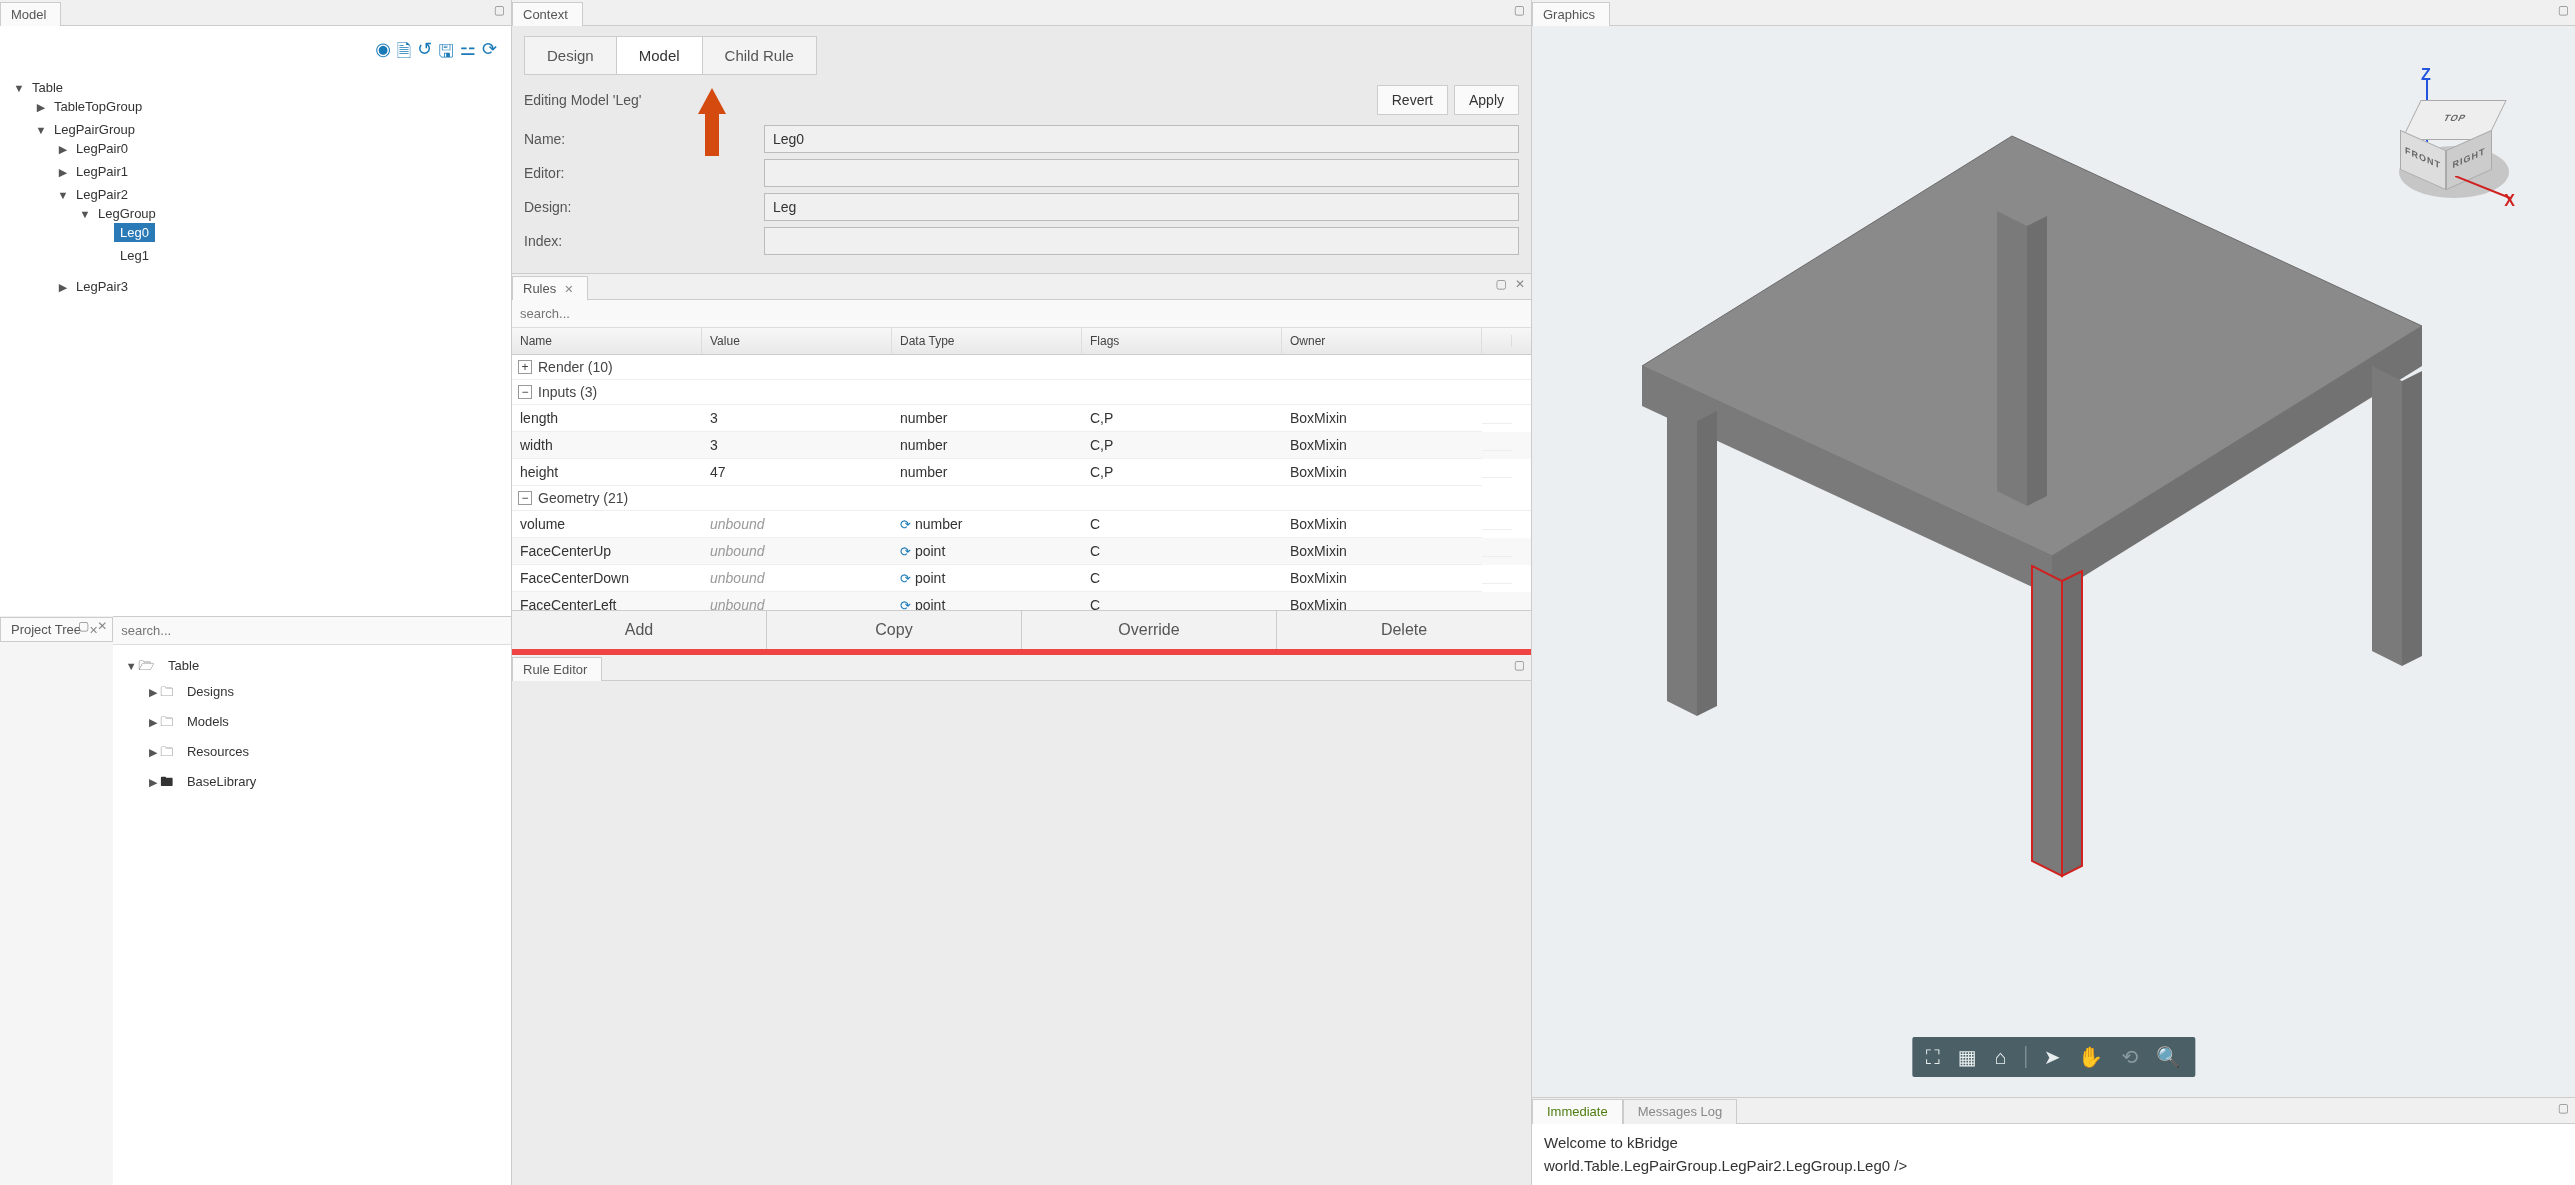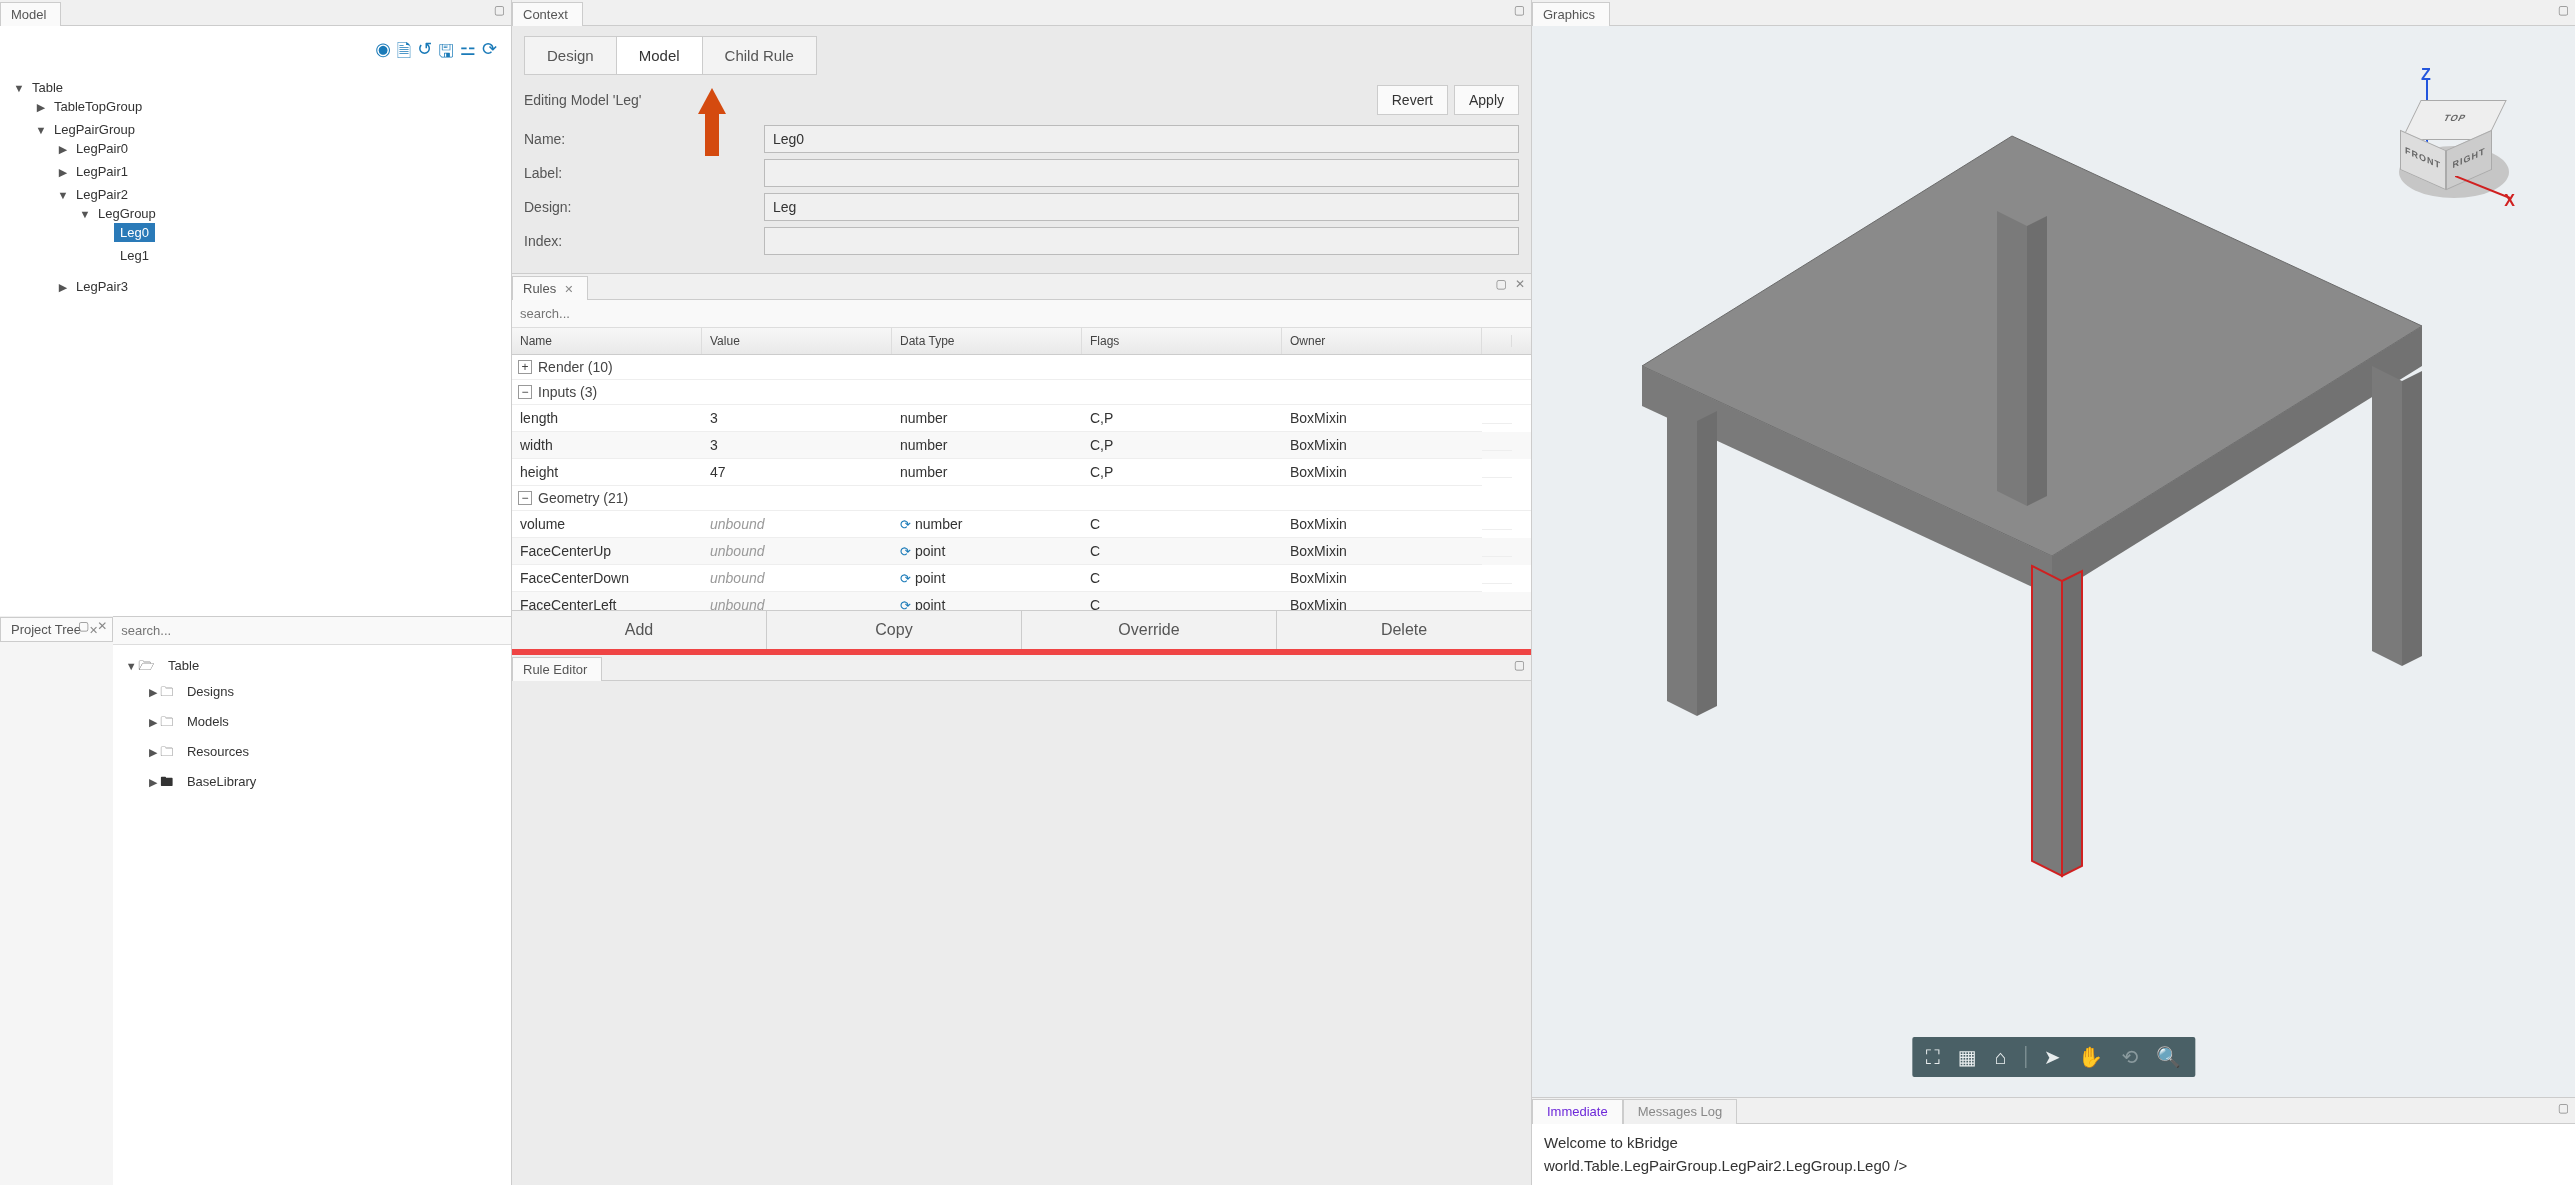--- a/index.html
+++ b/index.html
@@ -74,21 +74,21 @@
 .gfx-toolbar { position:absolute; left:50%; transform:translateX(-50%); bottom:20px; background:#4a6066; display:flex; align-items:center; padding:8px 14px; gap:18px; border-radius:2px; }
 .gfx-toolbar span { color:#e8edee; font-size:20px; cursor:pointer; }
 .gfx-toolbar .divider { width:1px; height:22px; background:#93a3a6; }
 .gfx-toolbar span.dim { color:#8a9a9e; }
 
 .table3d { position:absolute; left:40px; top:50px; }
 
 .immediate-panel { border-top:1px solid #ccc; background:#fff; }
 .immediate-body { padding:8px 12px; font-size:15px; color:#333; line-height:1.5; white-space:pre-wrap; }
 .imm-tabs { display:flex; background:#f0f0f0; border-bottom:1px solid #ccc; height:26px; position:relative;}
-.imm-tab { padding:4px 14px; border:1px solid #ccc; border-bottom:none; background:#fafafa; font-size:13px; color:#6d28d9; position:relative; top:1px;}
+.imm-tab { padding:4px 14px; border:1px solid #ccc; border-bottom:none; background:#fafafa; font-size:13px; color:#4d7c0f; position:relative; top:1px;}
 .imm-tab.inactive { background:#f0f0f0; color:#888; }
 </style>
 </head>
 <body>
 
 <div class="app">
 
   <div class="col-left">
 
     <div class="panel-tab-bar">
@@ -178,21 +178,21 @@
         <div class="btns">
           <button class="btn">Revert</button>
           <button class="btn">Apply</button>
         </div>
       </div>
       <div class="form-row">
           <label>Name:</label>
           <input type="text" value="Leg0" style="">
         </div>
       <div class="form-row">
-          <label>Label:</label>
+          <label>Editor:</label>
           <input type="text" value="" style="">
         </div>
       <div class="form-row">
           <label>Design:</label>
           <input type="text" value="Leg" style="">
         </div>
       <div class="form-row">
           <label>Index:</label>
           <input type="text" value="" style="">
         </div>

